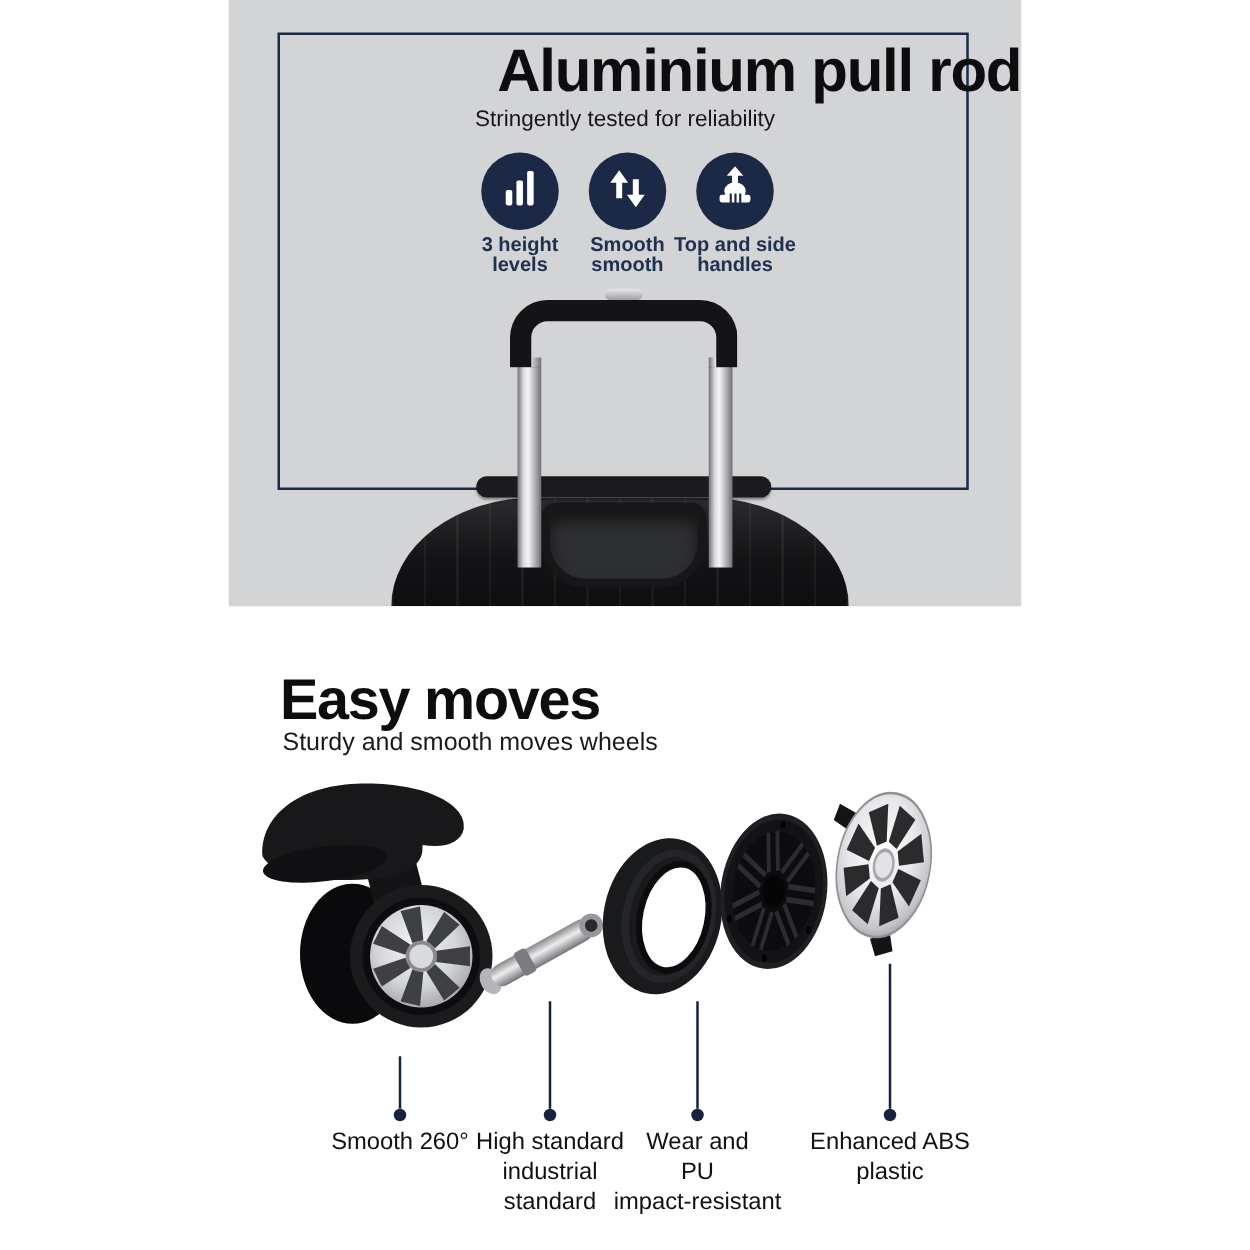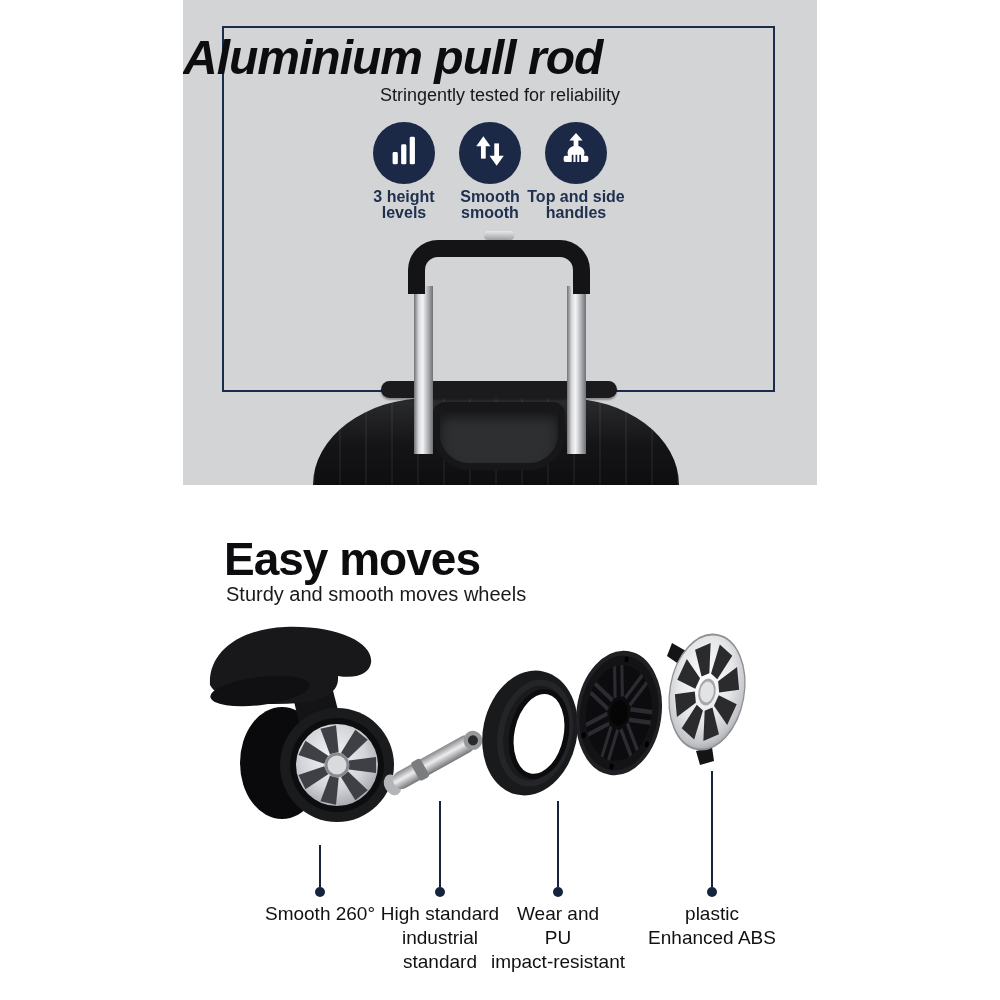--- a/index.html
+++ b/index.html
@@ -2,25 +2,25 @@
 <html><head>
 <meta charset="utf-8">
 <style>
   html,body{margin:0;padding:0;background:#fff;}
   .canvas{position:relative;width:1000px;height:1000px;background:#ffffff;overflow:hidden;
           font-family:"Liberation Sans",sans-serif;}
 
   
   .gray-band{position:absolute;left:183px;top:0;width:634px;height:485px;background:#d3d4d6;overflow:hidden;}
   .frame{position:absolute;left:39px;top:26px;width:549px;height:362px;border:2px solid #1b2b4c;z-index:1;}
-  .top-title{position:absolute;left:0;top:30px;width:100%;text-align:left;margin:0;
-             font-size:48px;font-weight:700;letter-spacing:-1px;color:#0d0d0f;z-index:2;font-style:italic;}
+  .top-title{position:absolute;left:0;top:30px;width:100%;text-align:right;margin:0;
+             font-size:48px;font-weight:700;letter-spacing:-1px;color:#0d0d0f;z-index:2;}
   .top-subtitle{position:absolute;left:0;top:85px;width:100%;text-align:center;margin:0;
              font-size:18px;font-weight:500;color:#17171a;z-index:2;}
-  .features{position:absolute;left:4px;top:122px;width:100%;display:flex;justify-content:center;
+  .features{position:absolute;left:16px;top:122px;width:100%;display:flex;justify-content:center;
             gap:24px;transform:translateX(-14px);z-index:2;}
   .feature{width:62px;display:flex;flex-direction:column;align-items:center;}
   .fcircle{width:62px;height:62px;border-radius:50%;background:#1b2947;display:flex;
            align-items:center;justify-content:center;flex:0 0 auto;}
   .flabel{margin-top:5px;text-align:center;color:#20304f;font-size:16px;line-height:16px;
           font-weight:600;white-space:nowrap;}
 
   
   .luggage{position:absolute;left:0;top:0;width:634px;height:485px;z-index:3;pointer-events:none;}
   .suitcase-body{position:absolute;left:130px;top:398px;width:366px;height:87px;
@@ -272,18 +272,18 @@
     <div>High standard</div>
     <div>industrial</div>
     <div>standard</div>
   </div>
   <div class="callout-label lb3">
     <div>Wear and</div>
     <div>PU</div>
     <div>impact-resistant</div>
   </div>
   <div class="callout-label lb4">
+    <div>Enhanced ABS</div>
     <div>plastic</div>
-    <div>Enhanced ABS</div>
     <div></div>
   </div>
 
 </div>
 
 </body></html>

